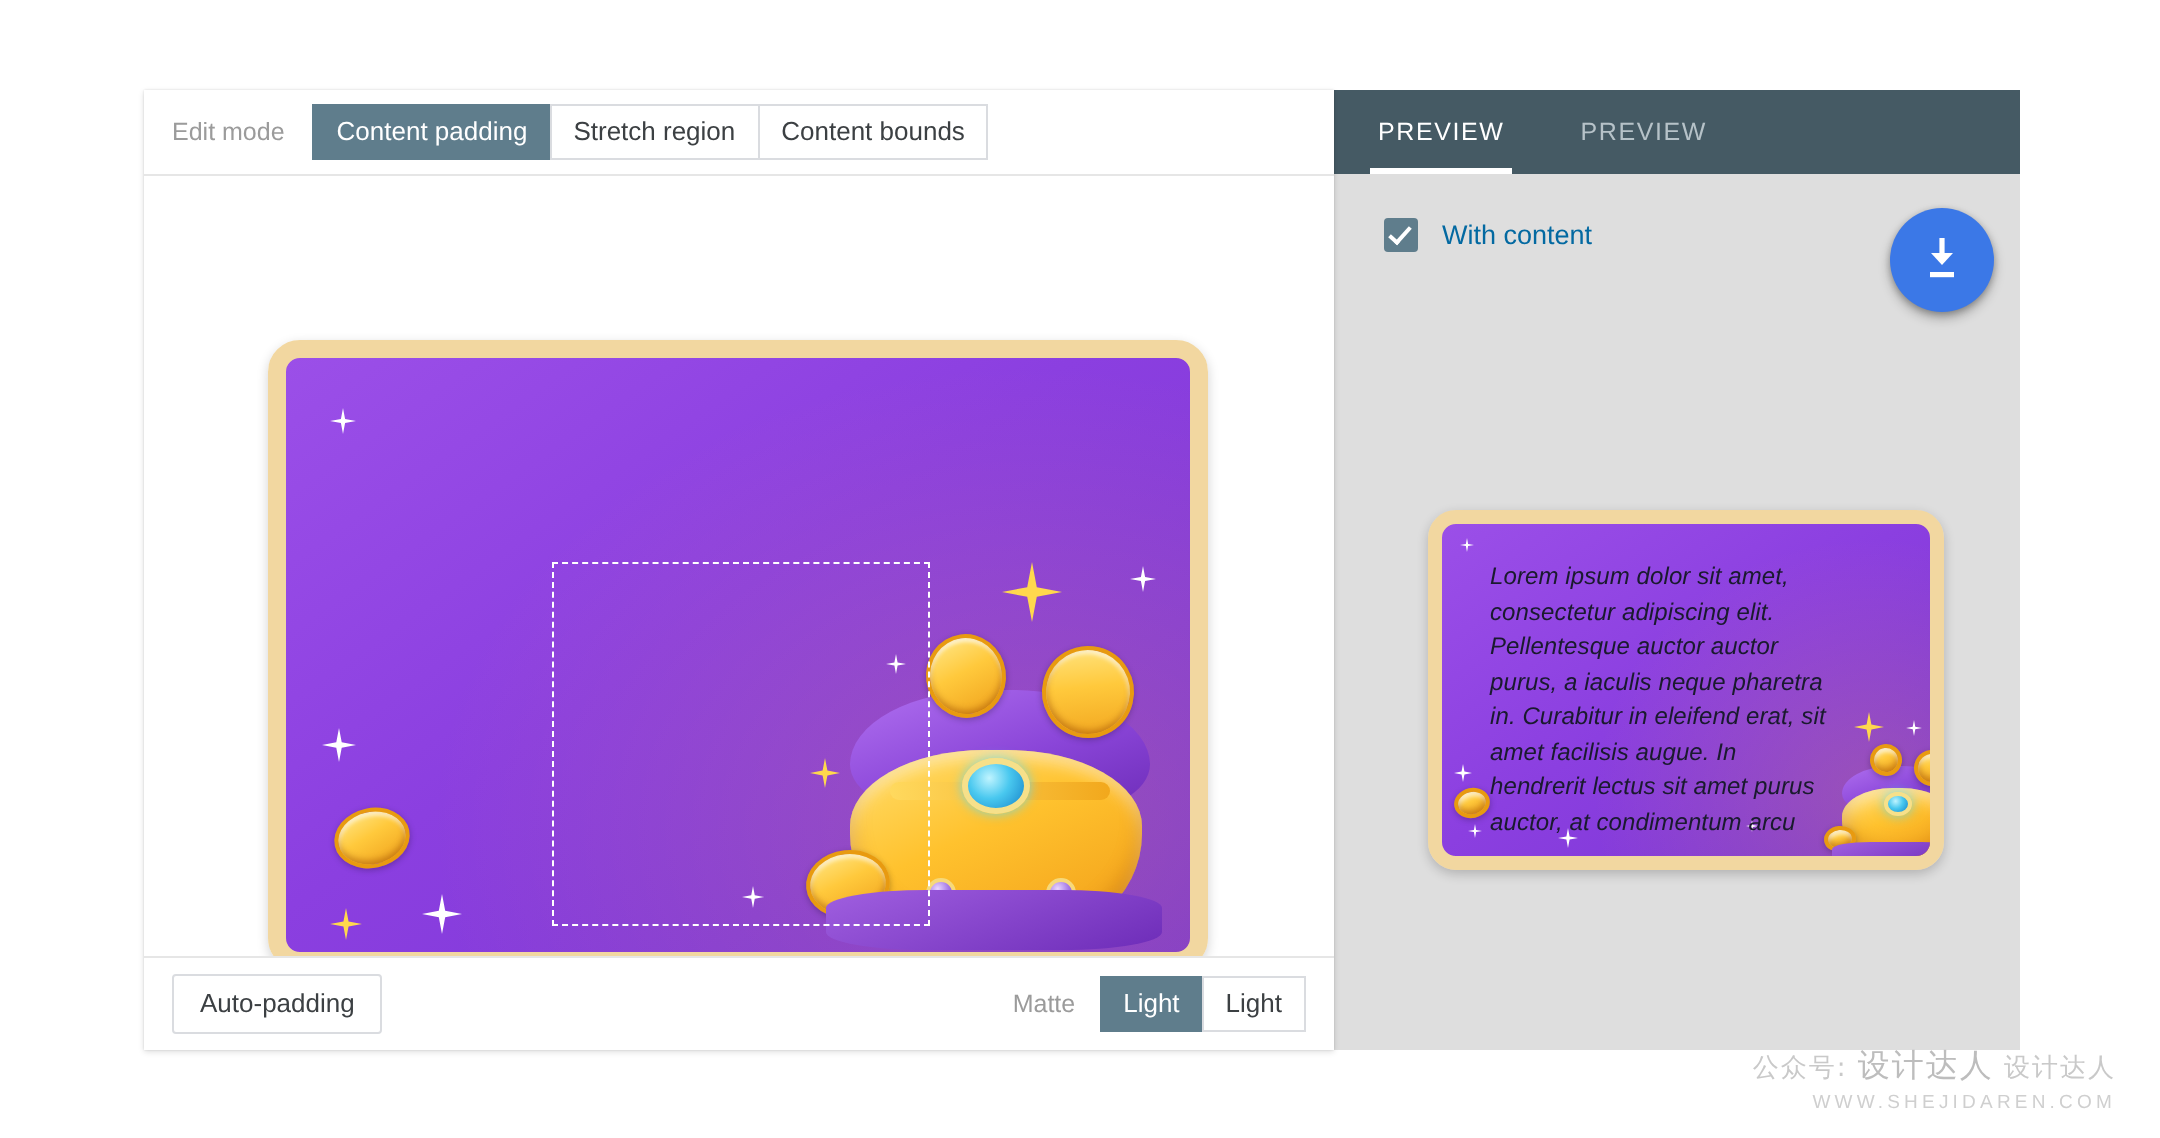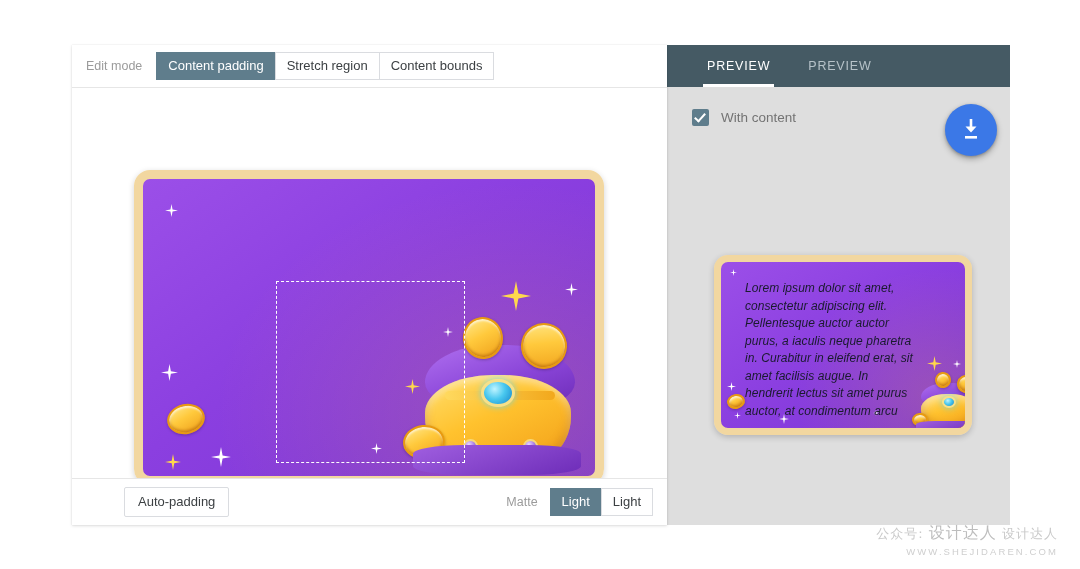--- a/index.html
+++ b/index.html
@@ -152,36 +152,36 @@
     flex:none;
     justify-content:space-between;
   }
   .btn-outline{
     height:28px; line-height:28px;
     padding:0 13px;
     font-size:13px; color:#3c4043;
     background:#fff;
     border:1px solid #dadce0;
     border-radius:2px;
-    cursor:pointer; user-select:none;margin-left:38px;
+    cursor:pointer; user-select:none;
   }
   .matte-group{display:flex;align-items:center;}
   .matte-label{font-size:12.5px;color:#9b9b9b;margin-right:12px;}
 
   
   .preview-panel{
     width:343px; height:480px;
     position:relative;
     display:flex;flex-direction:column;
   }
   .preview-tabs{
     height:42px;
     background:#455a64;
     display:flex; align-items:flex-end;
-    padding-left:36px;
+    padding-left:18px;
     flex:none;
   }
   .tab{
     font-size:12.5px;
     letter-spacing:.8px;
     color:#b6c2c8;
     padding:0 4px 11px 4px;
     margin-right:30px;
     cursor:pointer; user-select:none;
     border-bottom:3px solid transparent;
@@ -207,21 +207,21 @@
   .checkbox::after{
     content:"";
     position:absolute;
     left:5px; top:2px;
     width:4px;height:9px;
     border:solid #ffffff;
     border-width:0 2px 2px 0;
     transform:rotate(42deg);
   }
   .with-content-label{
-    font-size:13.5px;color:#737373;margin-left:12px;
+    font-size:13.5px;color:#0369a1;margin-left:12px;
   }
 
   
   .result-card{
     position:absolute;
     left:47px; top:168px;
     width:258px; height:180px;
     border-radius:14px;
     background:
       radial-gradient(110% 150% at 88% 82%, rgba(255,180,60,.20) 0%, rgba(255,180,60,0) 52%),

